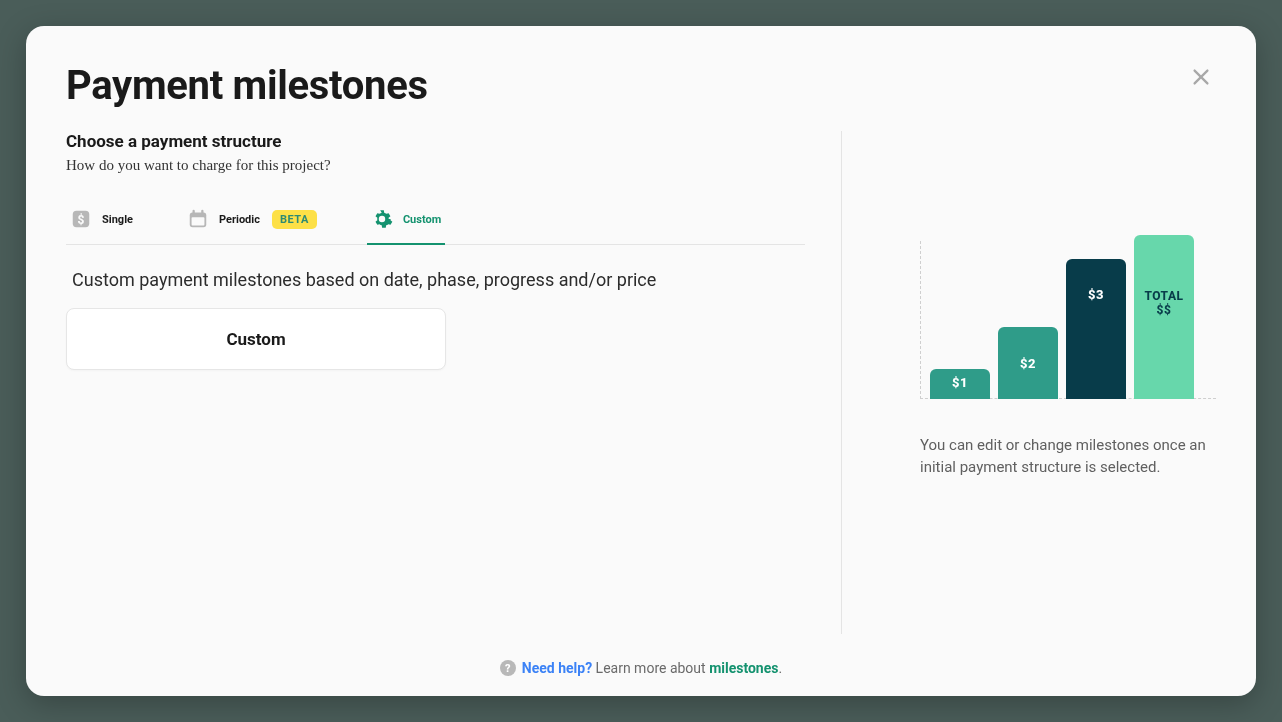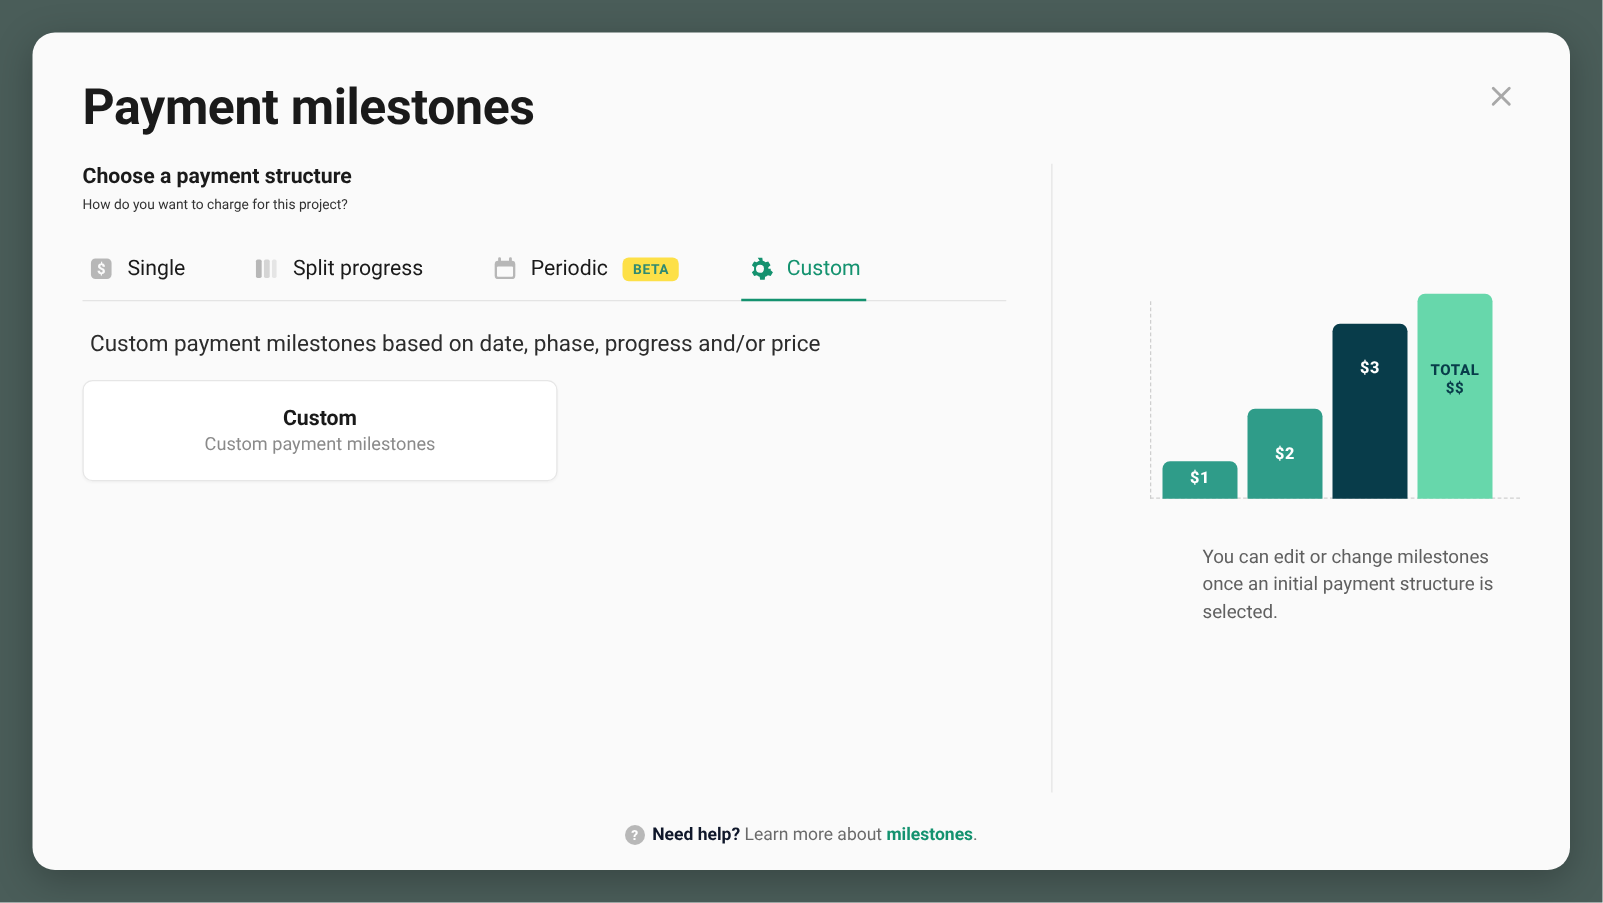--- a/index.html
+++ b/index.html
@@ -63,23 +63,24 @@
     display: flex;
     flex-direction: column;
   }
 
   .section-title {
     font-size: 17px;
     font-weight: 700;
     color: #1a1a1a;
   }
   .section-sub {
-    font-size: 11px;
+    font-size: 15px;
     color: #333;
     margin-top: 6px;
+    font-family: Liberation Serif, serif;
   }
 
   .tabs {
     display: flex;
     gap: 46px;
     margin-top: 28px;
     border-bottom: 1px solid #e4e4e4;
     align-items: stretch;
   }
   .tab {
@@ -89,22 +90,22 @@
     padding: 6px 4px 14px 4px;
     cursor: pointer;
     position: relative;
   }
   .tab .tab-icon {
     width: 22px; height: 22px;
     display:flex;align-items:center;justify-content:center;
     color:#b7b7b7;
   }
   .tab .tab-label {
-    font-size: 17px;
-    font-weight: 400;
+    font-size: 11px;
+    font-weight: 700;
     color: #1a1a1a;
   }
   .tab.active .tab-label { color: #14926f; }
   .tab.active .tab-icon { color: #14926f; }
   .tab.active::after {
     content: "";
     position: absolute;
     left: 0; right: 0; bottom: -1px;
     height: 2px;
     background: #14926f;
@@ -195,35 +196,34 @@
     line-height: 1.2;
     flex-direction: column;
     align-items:center; justify-content:flex-start;
     padding-top: 54px;
   }
 
   .right-note {
     font-size: 15px;
     color: #606060;
     line-height: 1.45;
-    margin-left: 42px;
   }
 
   .footer-help {
     margin-top: 18px;
     padding-top: 8px;
     text-align: center;
     font-size: 14px;
     color: #6a6a6a;
     display:flex;
     align-items:center;
     justify-content:center;
     gap:6px;
   }
-  .footer-help strong { color: #0f172a; font-weight: 700; }
+  .footer-help strong { color: #3b82f6; font-weight: 700; }
   .footer-help a { color: #14926f; font-weight: 700; text-decoration: none; }
   .help-icon {
     width:16px;height:16px;border-radius:50%;
     background:#b8b8b8;color:#fff;
     display:inline-flex;align-items:center;justify-content:center;
     font-size:11px;font-weight:800;
   }
 </style>
 </head>
 <body>
@@ -251,30 +251,20 @@
         <div class="tab">
           <span class="tab-icon">
             <svg viewBox="0 0 24 24" width="22" height="22">
                 <rect x="3" y="3" width="18" height="18" rx="4" fill="currentColor"></rect>
                 <text x="12" y="17" text-anchor="middle" font-size="13" font-weight="800" fill="#fafafa">$</text>
               </svg>
           </span>
           <span class="tab-label">Single</span>
         </div>
 
-        <div class="tab">
-          <span class="tab-icon">
-            <svg viewBox="0 0 24 24" width="22" height="22" fill="currentColor">
-                <rect x="3" y="4" width="5" height="16" rx="1.5"></rect>
-                <rect x="10" y="4" width="5" height="16" rx="1.5" opacity="0.55"></rect>
-                <rect x="17" y="4" width="4" height="16" rx="1.5" opacity="0.3"></rect>
-              </svg>
-          </span>
-          <span class="tab-label">Split progress</span>
-        </div>
 
         <div class="tab">
           <span class="tab-icon">
             <svg viewBox="0 0 24 24" width="22" height="22" fill="currentColor">
                 <rect x="3" y="5" width="18" height="16" rx="3"></rect>
                 <rect x="3" y="5" width="18" height="5" rx="3" fill="#fafafa" opacity="0.01"></rect>
                 <rect x="6" y="2" width="2.5" height="5" rx="1.2"></rect>
                 <rect x="15.5" y="2" width="2.5" height="5" rx="1.2"></rect>
                 <rect x="5" y="10" width="14" height="9" rx="1" fill="#fafafa"></rect>
               </svg>
@@ -291,21 +281,20 @@
           </span>
           <span class="tab-label">Custom</span>
         </div>
 
       </div>
 
       <div class="tab-desc">Custom payment milestones based on date, phase, progress and/or price</div>
 
       <div class="option-card">
         <div class="card-title">Custom</div>
-        <div class="card-sub">Custom payment milestones</div>
       </div>
 
     </div>
 
     <div class="right-col">
       <div class="chart-wrap">
         <div class="chart-vline"></div>
         <div class="chart-baseline"></div>
         <div class="bars">
           <div class="bar b1">$1</div>

